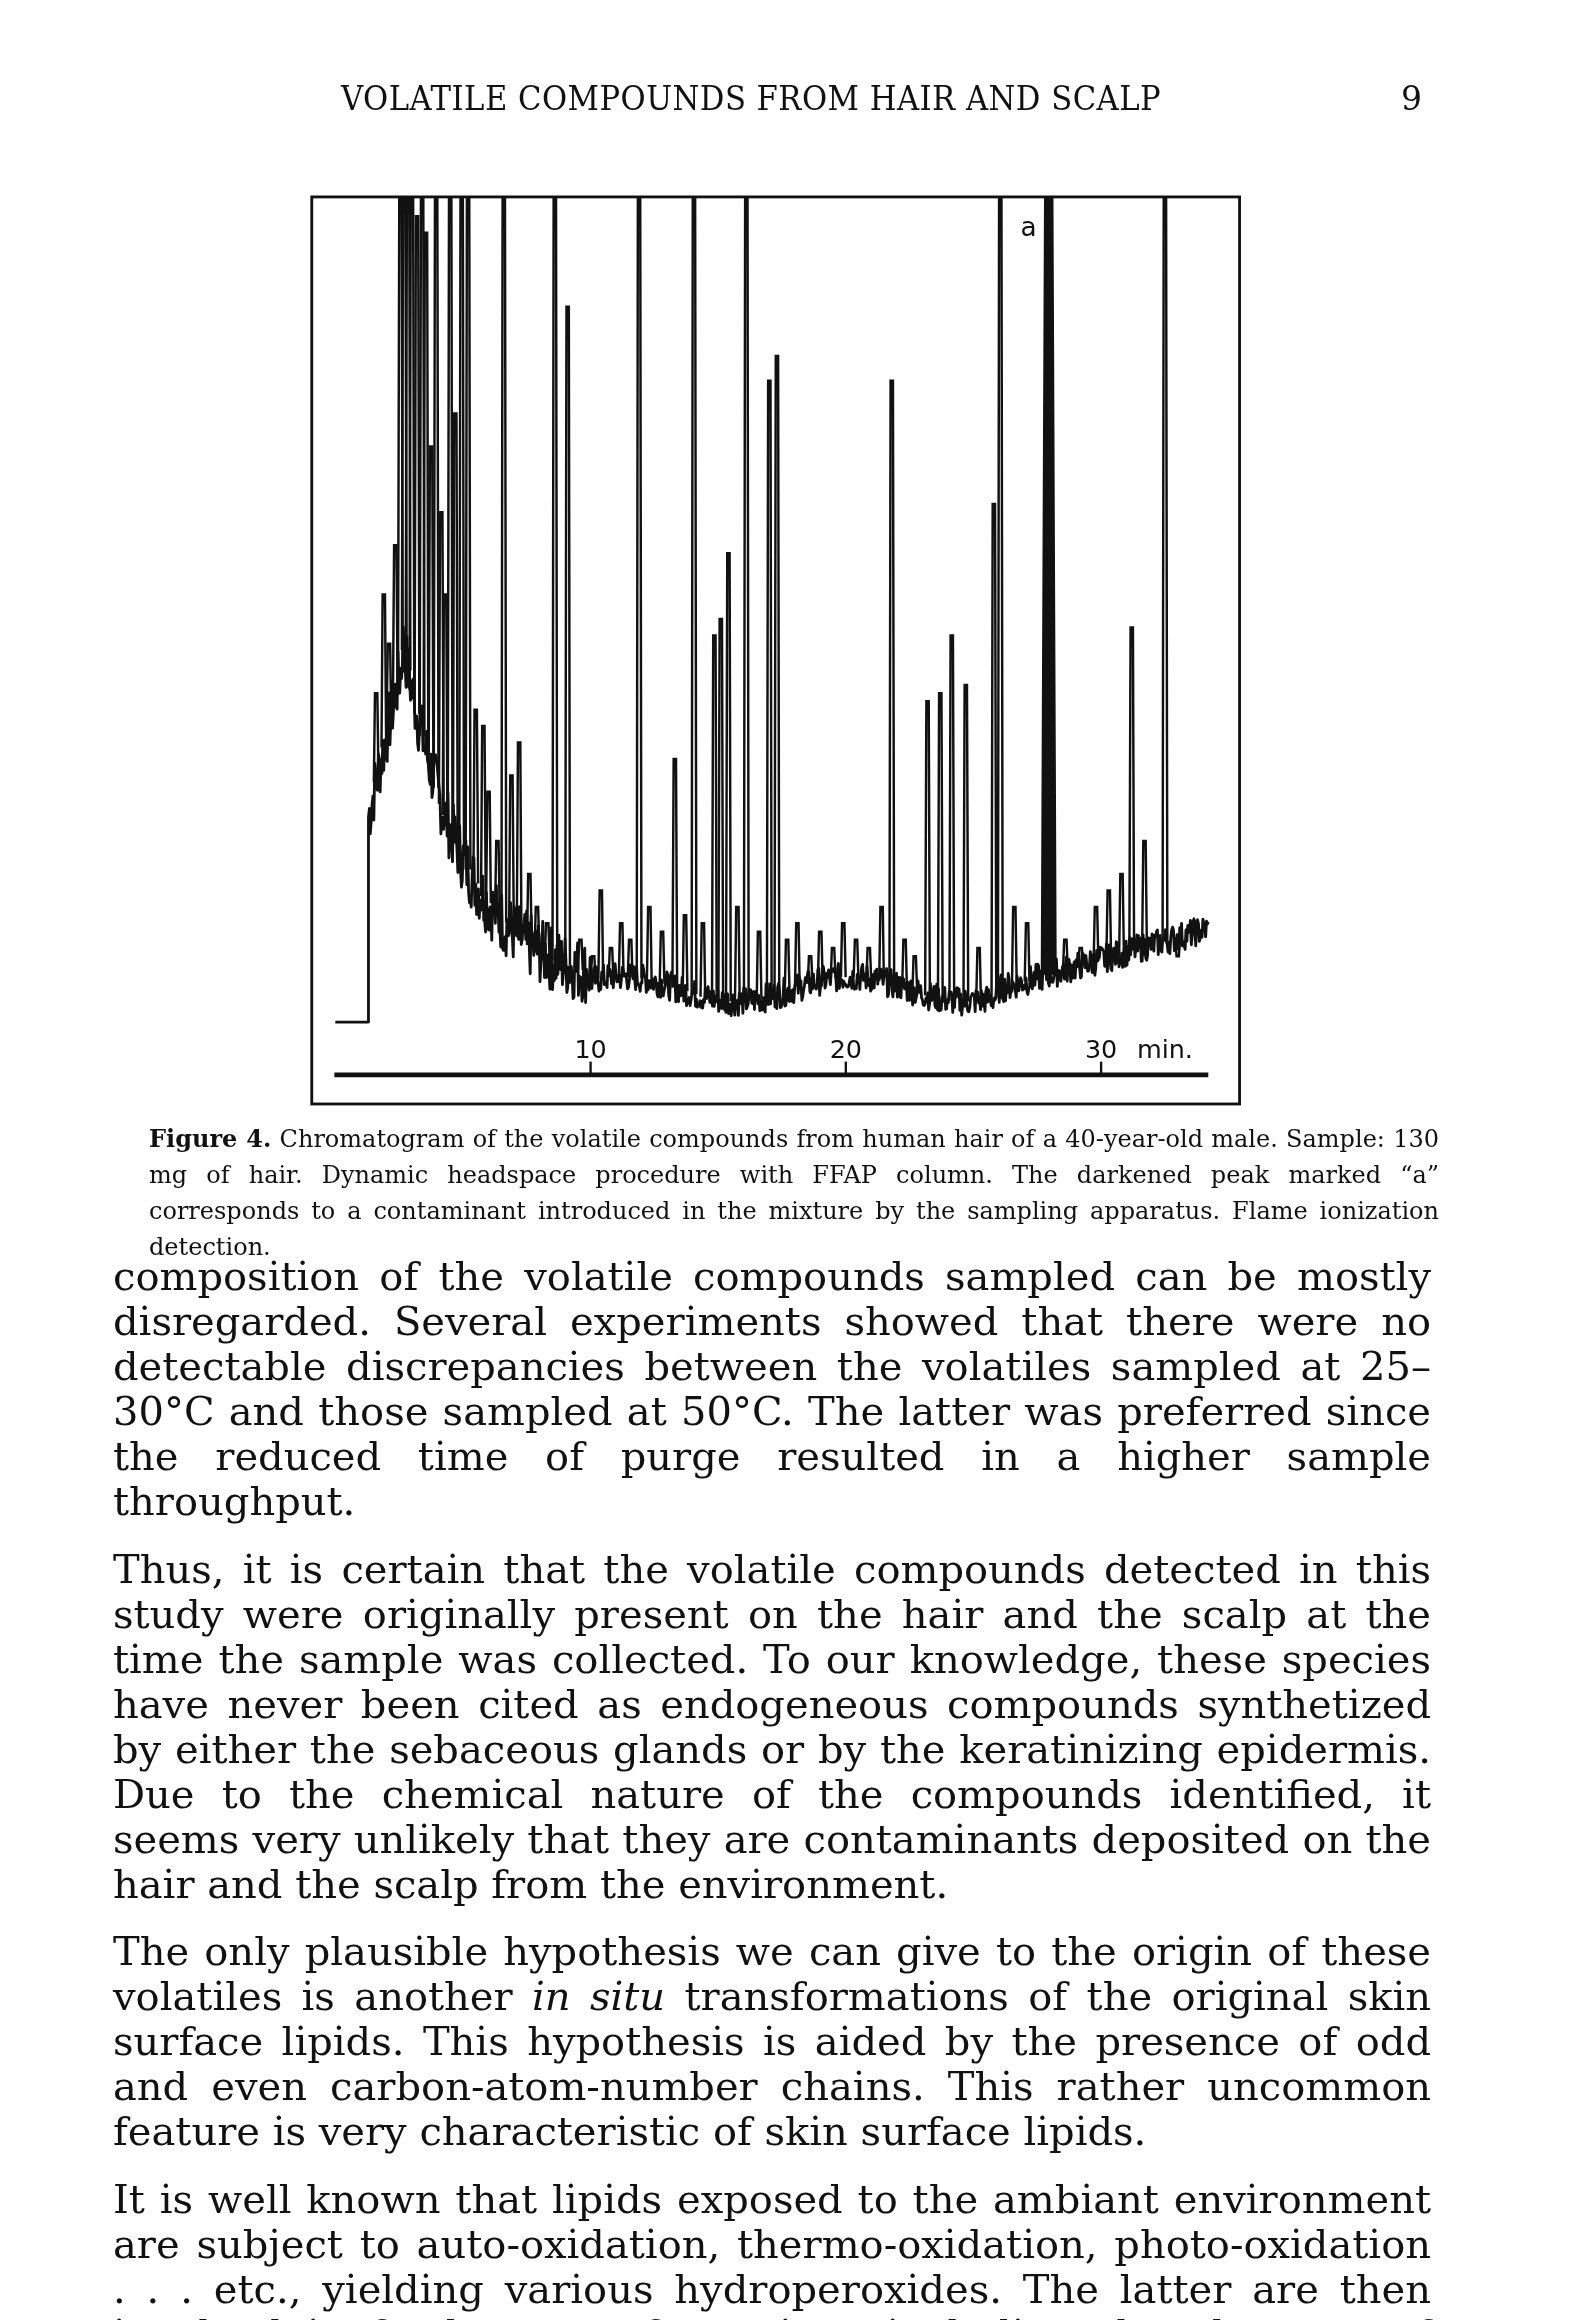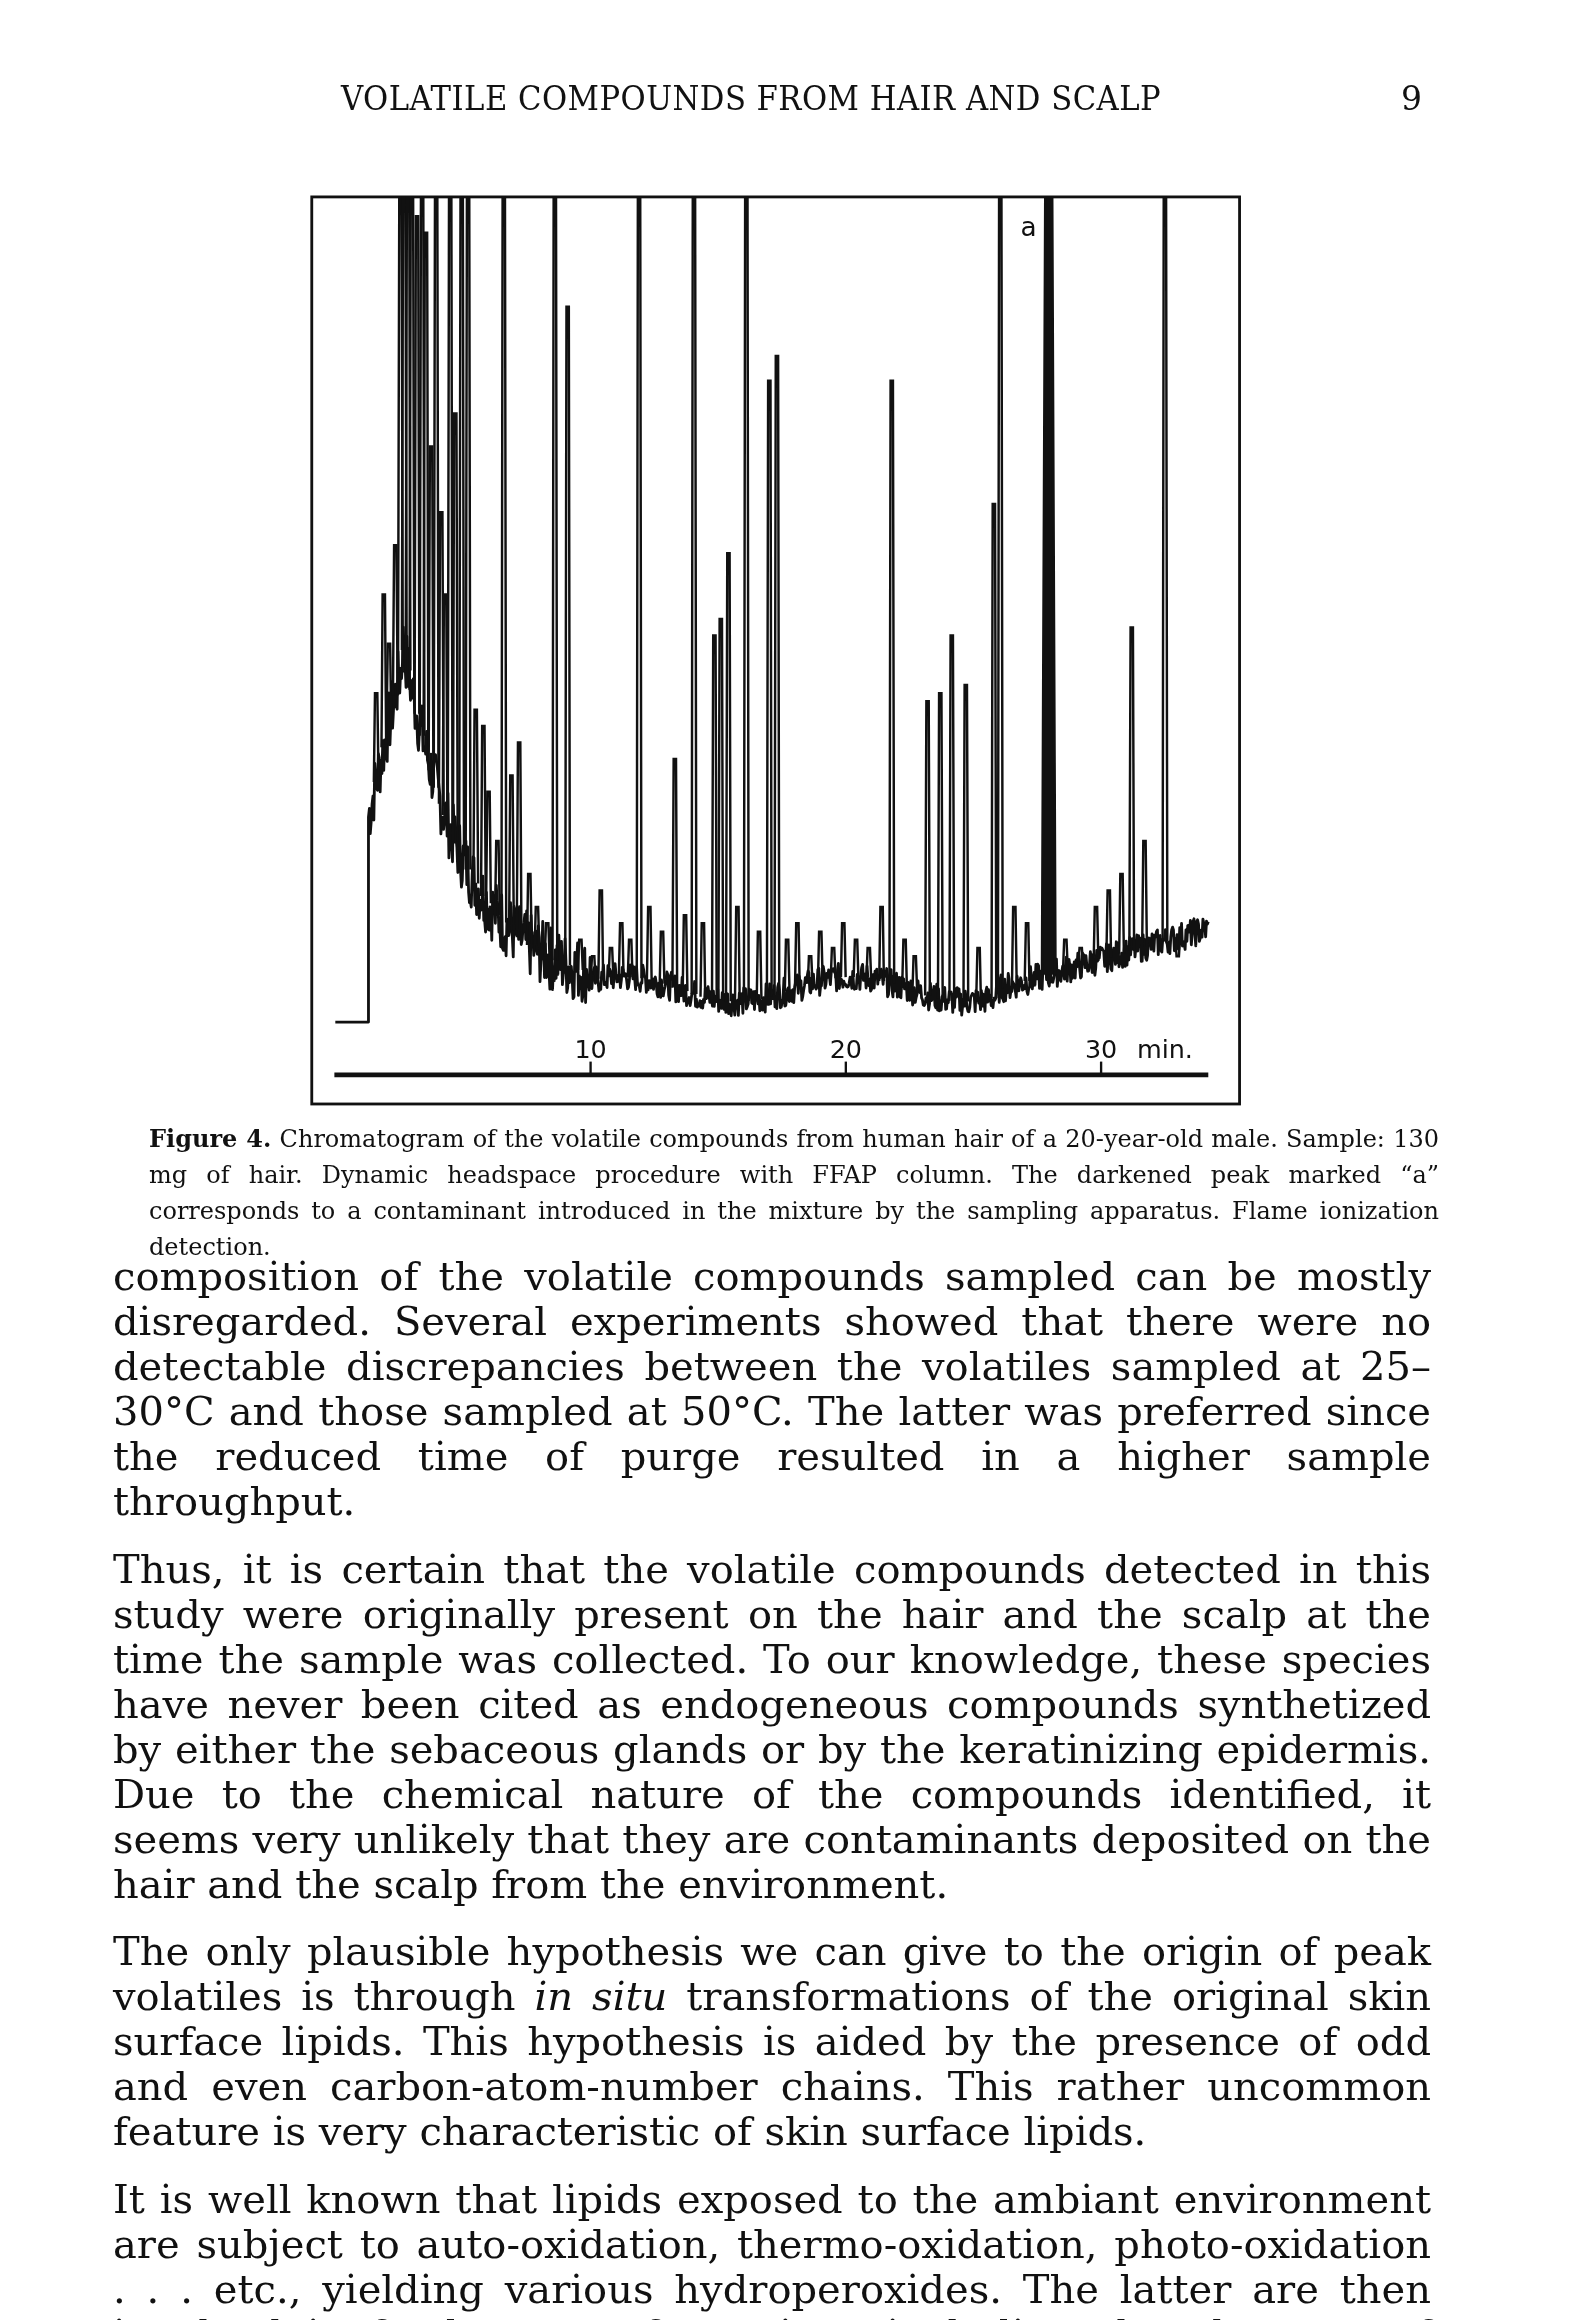--- a/index.html
+++ b/index.html
@@ -126,22 +126,22 @@
       <line x1="898" x2="898" y1="1127" y2="1141" stroke="#111" stroke-width="2.5"></line>
       <text x="898" y="1123" text-anchor="middle" class="tick-label">20</text>
       <line x1="1169" x2="1169" y1="1127" y2="1141" stroke="#111" stroke-width="2.5"></line>
       <text x="1169" y="1123" text-anchor="middle" class="tick-label">30</text>
     </g>
   <text id="axis-unit" class="tick-label" x="1207" y="1123">min.</text>
 </svg>
 
 <div class="caption">
   <span class="fig-label">Figure 4.</span>
-  <span>Chromatogram of the volatile compounds from human hair of a 20-year-old male. Sample: 130 mg of hair. Dynamic headspace procedure with FFAP column. The darkened peak marked “a” corresponds to a contaminant introduced in the mixture by the sampling apparatus. Flame ionization detection.</span>
+  <span>Chromatogram of the volatile compounds from human hair of a 40-year-old male. Sample: 130 mg of hair. Dynamic headspace procedure with FFAP column. The darkened peak marked “a” corresponds to a contaminant introduced in the mixture by the sampling apparatus. Flame ionization detection.</span>
 </div>
 
 <div class="body-text" id="body-text" style="top:1254px;">
   <p>composition of the volatile compounds sampled can be mostly disregarded. Several experiments showed that there were no detectable discrepancies between the volatiles sampled at 25–30°C and those sampled at 50°C. The latter was preferred since the reduced time of purge resulted in a higher sample throughput.</p>
   <p>Thus, it is certain that the volatile compounds detected in this study were originally present on the hair and the scalp at the time the sample was collected. To our knowledge, these species have never been cited as endogeneous compounds synthetized by either the sebaceous glands or by the keratinizing epidermis. Due to the chemical nature of the compounds identified, it seems very unlikely that they are contaminants deposited on the hair and the scalp from the environment.</p>
-  <p><span>The only plausible hypothesis we can give to the origin of peak volatiles is through </span><em>in situ</em><span> transformations of the original skin surface lipids. This hypothesis is aided by the presence of odd and even carbon-atom-number chains. This rather uncommon feature is very characteristic of skin surface lipids.</span></p>
+  <p><span>The only plausible hypothesis we can give to the origin of these volatiles is another </span><em>in situ</em><span> transformations of the original skin surface lipids. This hypothesis is aided by the presence of odd and even carbon-atom-number chains. This rather uncommon feature is very characteristic of skin surface lipids.</span></p>
   <p>It is well known that lipids exposed to the ambiant environment are subject to auto-oxidation, thermo-oxidation, photo-oxidation . . . etc., yielding various hydroperoxides. The latter are then involved in further transformations including the cleavage of aliphatic chains. These phenomena have been studied extensively, and almost all of the compounds listed in Table I have been associated with the oxidation of lipid material by one author or another (18–26). The studies cited above were mainly concerned with</p>
 </div>
 
 
 </body></html>

